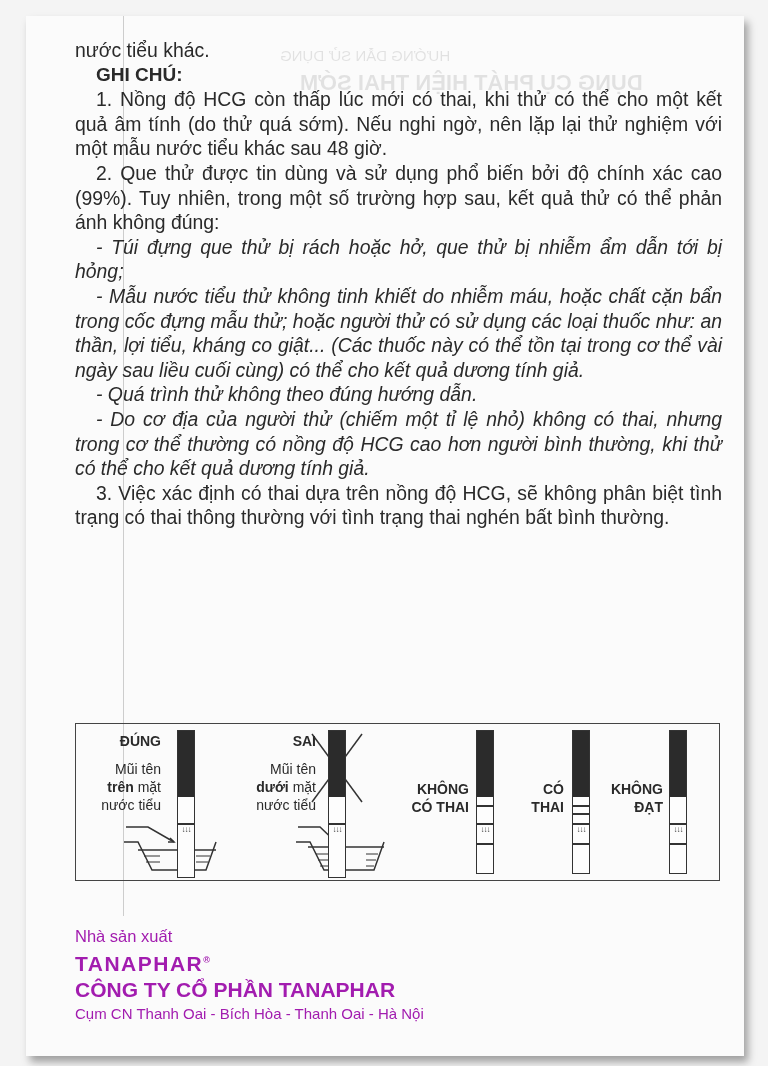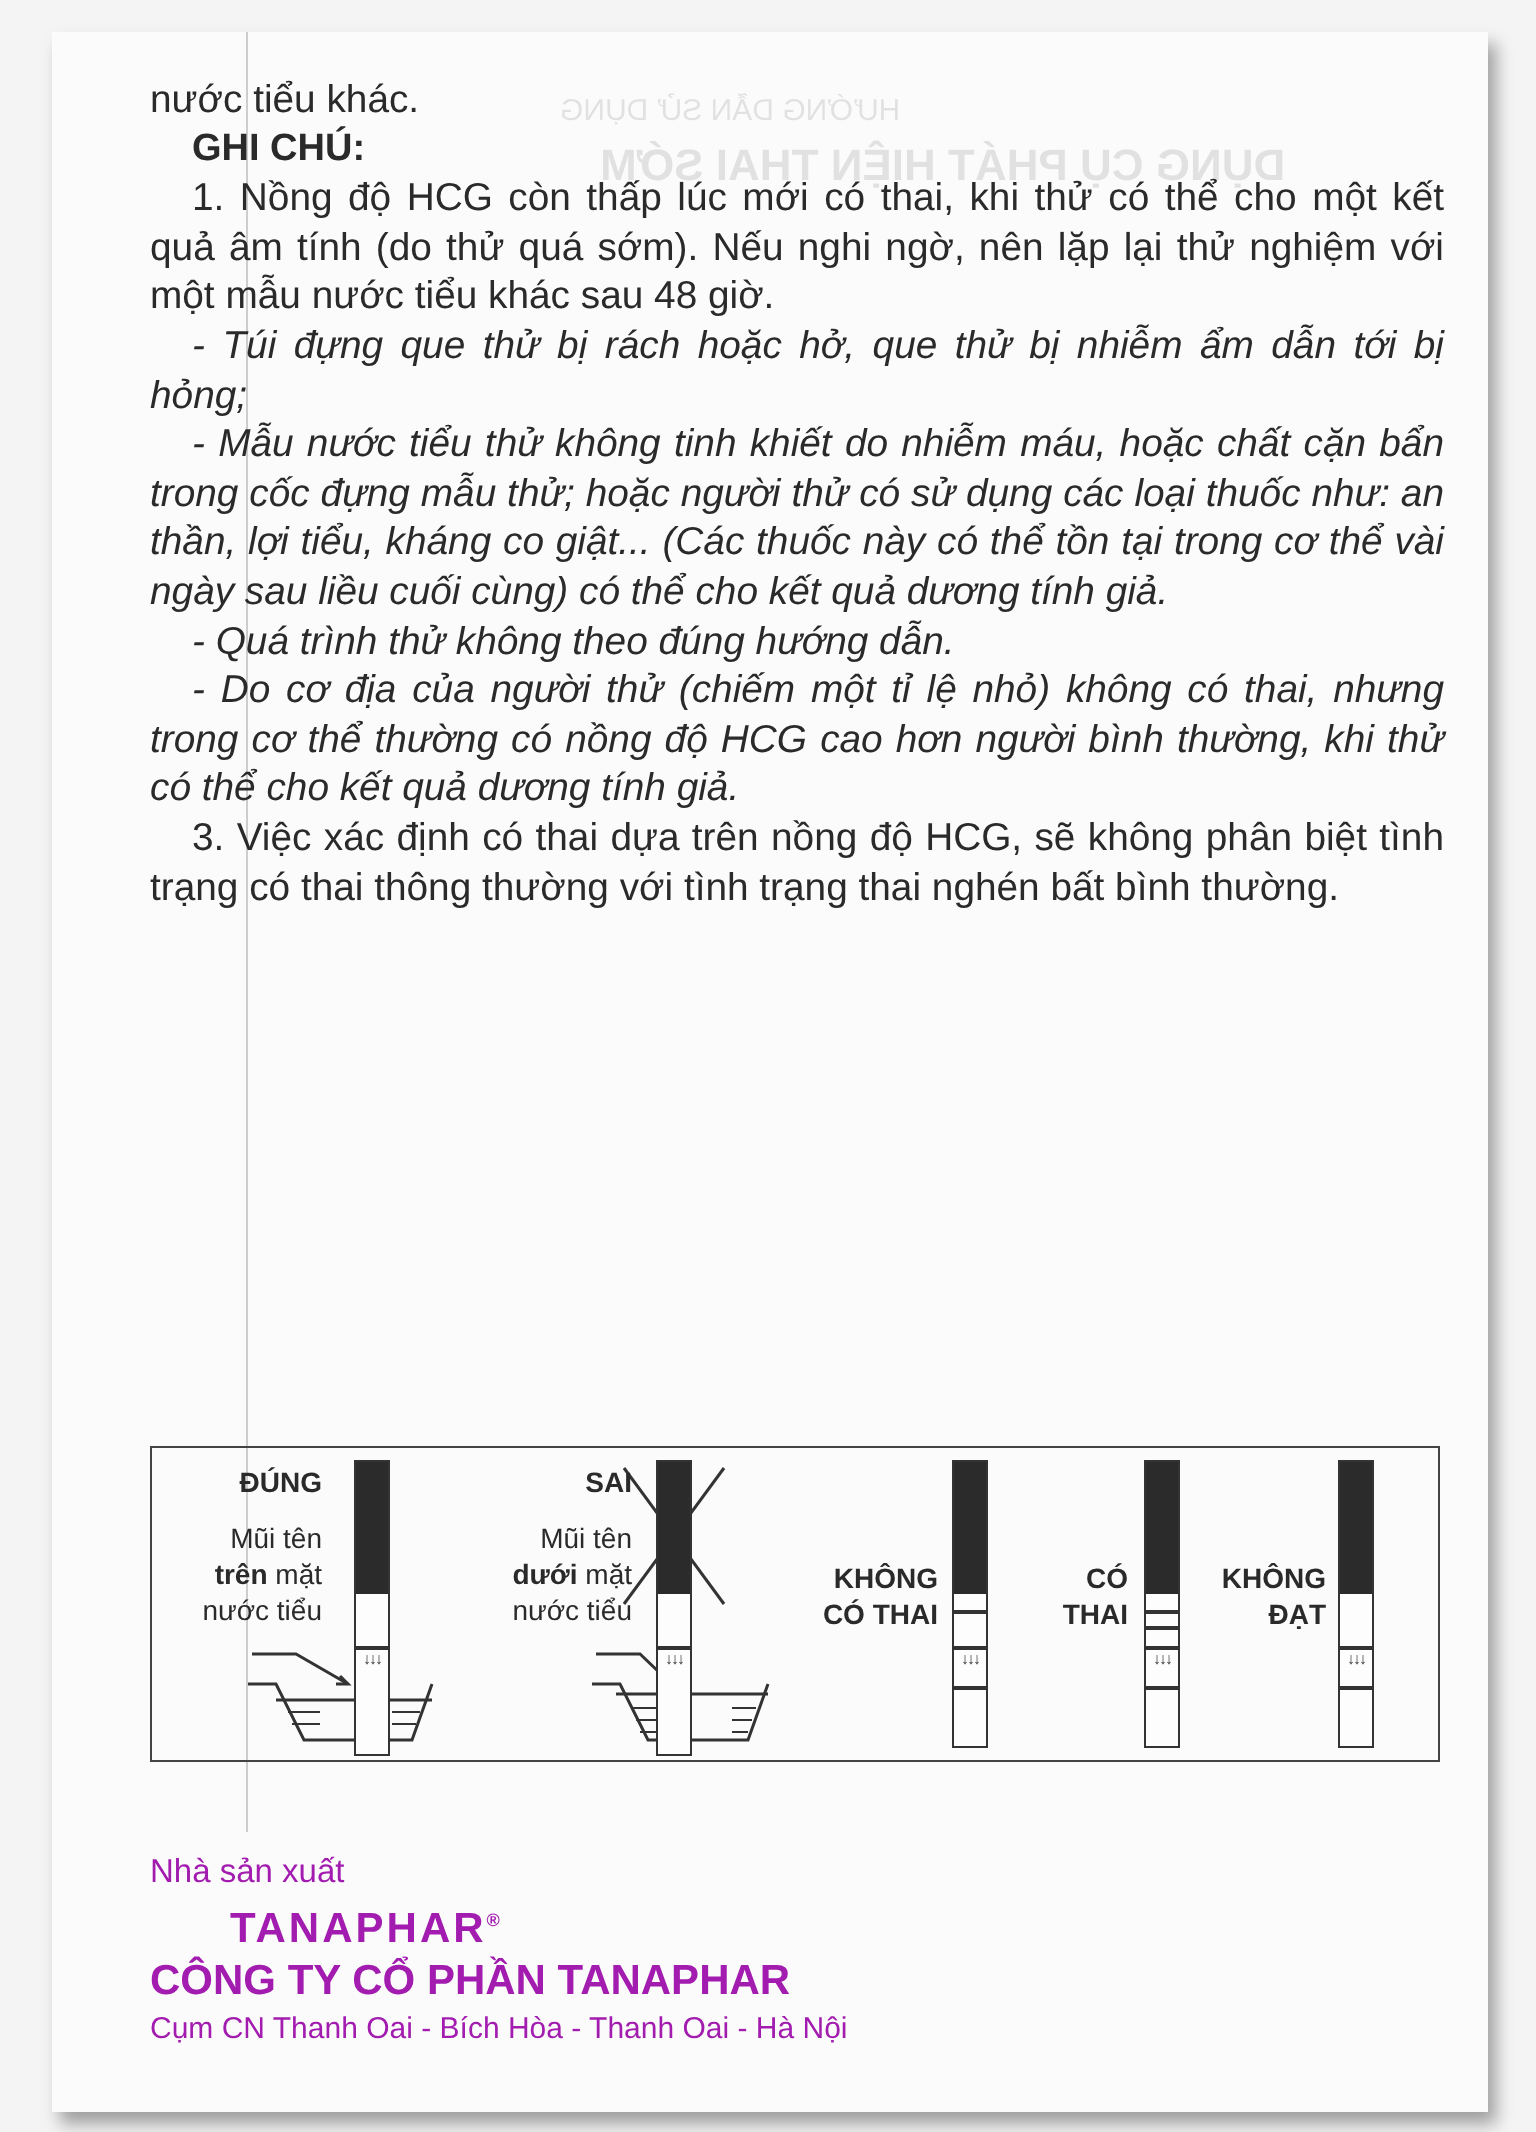--- a/index.html
+++ b/index.html
@@ -41,38 +41,39 @@
   .strip {
     position: absolute; width: 18px; border: 1.5px solid #333; box-sizing: border-box; background: #fdfdfd;
   }
   .strip .dark { position: absolute; left: 0; right: 0; top: 0; background: #2b2b2b; }
   .strip .line { position: absolute; left: 0; right: 0; height: 2px; background: #333; }
   .strip .arrows {
     position: absolute; left: 2px; right: 2px; font-size: 8px; line-height: 6px; color: #333; text-align: center; letter-spacing: -1px;
   }
   .footer { position: absolute; left: 75px; top: 925px; color: #a21caf; }
   .maker { font-size: 16.5px; line-height: 22px; }
-  .brand { font-size: 21px; font-weight: bold; letter-spacing: 1.5px; line-height: 26px; margin-left: 40px; }
+  .brand { font-size: 21px; font-weight: bold; letter-spacing: 1.5px; line-height: 26px; }
   .brand sup { font-size: 9px; letter-spacing: 0; }
   .company { font-size: 21px; font-weight: bold; line-height: 26px; }
   .addr { font-size: 15px; line-height: 22px; }
 </style>
 </head>
 <body>
 
 <div class="page"></div>
 <div class="fold"></div>
 
 <div class="bleed" style="left:280px; top:47px; font-size:15px;">HƯỚNG DẪN SỬ DỤNG</div>
 <div class="bleed" style="left:300px; top:70px; font-size:22px; font-weight:bold;">DỤNG CỤ PHÁT HIỆN THAI SỚM</div>
 
 <div class="content">
   <p>nước tiểu khác.</p>
   <p class="heading">GHI CHÚ:</p>
   <p class="ind lastline">1. Nồng độ HCG còn thấp lúc mới có thai, khi thử có thể cho một kết quả âm tính (do thử quá sớm). Nếu nghi ngờ, nên lặp lại thử nghiệm với một mẫu nước tiểu khác sau 48 giờ.</p>
+  <p class="ind lastline">2. Que thử được tin dùng và sử dụng phổ biến bởi độ chính xác cao (99%). Tuy nhiên, trong một số trường hợp sau, kết quả thử có thể phản ánh không đúng:</p>
   <p class="ind it lastline">- Túi đựng que thử bị rách hoặc hở, que thử bị nhiễm ẩm dẫn tới bị hỏng;</p>
   <p class="ind it lastline">- Mẫu nước tiểu thử không tinh khiết do nhiễm máu, hoặc chất cặn bẩn trong cốc đựng mẫu thử; hoặc người thử có sử dụng các loại thuốc như: an thần, lợi tiểu, kháng co giật... (Các thuốc này có thể tồn tại trong cơ thể vài ngày sau liều cuối cùng) có thể cho kết quả dương tính giả.</p>
   <p class="ind it lastline">- Quá trình thử không theo đúng hướng dẫn.</p>
   <p class="ind it lastline">- Do cơ địa của người thử (chiếm một tỉ lệ nhỏ) không có thai, nhưng trong cơ thể thường có nồng độ HCG cao hơn người bình thường, khi thử có thể cho kết quả dương tính giả.</p>
   <p class="ind lastline">3. Việc xác định có thai dựa trên nồng độ HCG, sẽ không phân biệt tình trạng có thai thông thường với tình trạng thai nghén bất bình thường.</p>
 </div>
 
 <div class="diagram">
 
   <div class="lbl" style="left:30px; top:8px; width:55px; font-weight:bold;">ĐÚNG</div>

